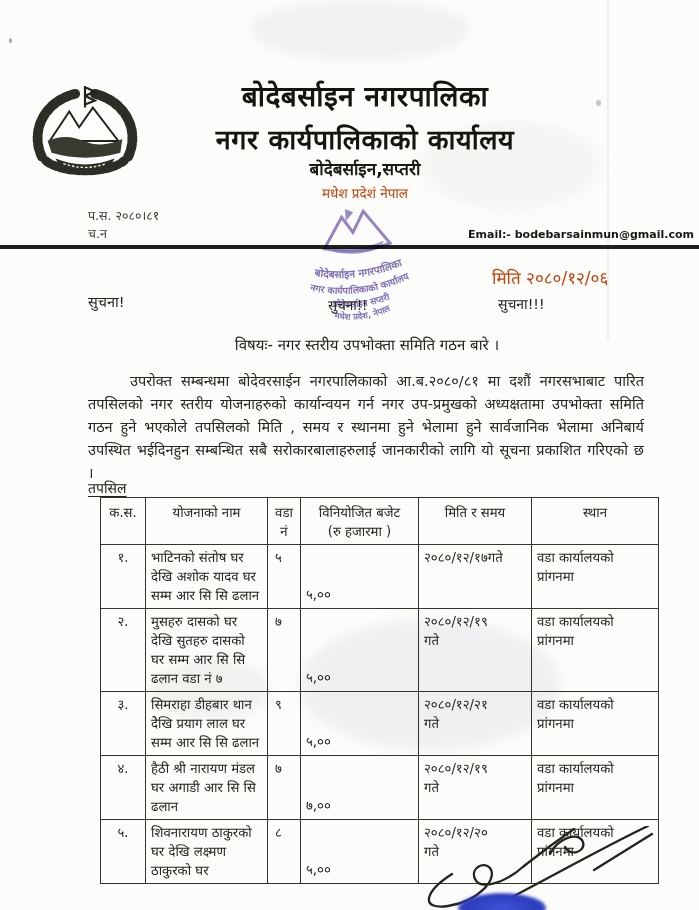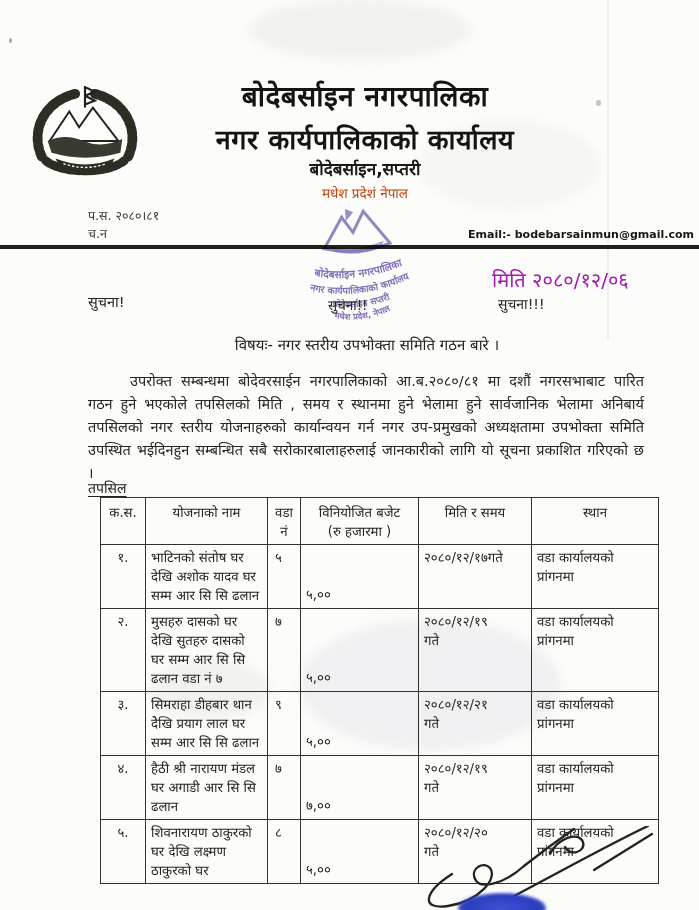--- a/index.html
+++ b/index.html
@@ -27,21 +27,21 @@
   .addr{font-size:17px;font-weight:bold;color:#1b1a15;margin-top:0;}
   .prov{font-size:13.5px;color:#c2410c;margin-top:4px;}
   .refs{left:88px;top:207px;font-size:12.5px;line-height:18px;color:#3a382f;}
   .email{left:468px;top:216px;font-size:11px;font-weight:bold;color:#181713;margin-top:12px;}
   .rule{left:0;top:245px;width:699px;height:4px;background:#21201c;}
 
   
   .stamp{left:280px;top:194px;width:156px;height:146px;transform:rotate(-5deg);
          mix-blend-mode:multiply;opacity:.92;pointer-events:none;}
 
-  .date-line{left:492px;top:266px;font-size:20px;color:#a21caf;}
+  .date-line{left:492px;top:266px;font-size:17px;color:#c2410c;}
   .notice-left{left:88px;top:291px;font-size:14.5px;color:#26251f;}
   .notice-center{left:328px;top:296px;font-size:13.5px;color:#26251f;z-index:3;}
   .notice-right{left:498px;top:294px;font-size:14px;color:#26251f;}
 
   .subject{left:88px;top:334px;width:558px;text-align:center;font-size:15px;color:#23221c;}
 
   .body-para{left:88px;top:370px;width:556px;font-size:14.5px;line-height:23px;color:#26251f;}
   .body-line{text-align:justify;text-align-last:justify;}
   .body-line.first{padding-left:42px;}
   .body-line.last{text-align-last:left;}
@@ -146,22 +146,22 @@
 
 <div class="abs date-line">मिति २०८०/१२/०६</div>
 <div class="abs notice-left">सुचना!</div>
 <div class="abs notice-center">सुचना!!</div>
 <div class="abs notice-right">सुचना!!!</div>
 
 <div class="abs subject">विषयः- नगर स्तरीय उपभोक्ता समिति गठन बारे ।</div>
 
 <div class="abs body-para">
   <div class="body-line first">उपरोक्त सम्बन्धमा बोदेवरसाईन नगरपालिकाको आ.ब.२०८०/८१ मा दशौं नगरसभाबाट पारित</div>
+  <div class="body-line">तपसिलको नगर स्तरीय योजनाहरुको कार्यान्वयन गर्न नगर उप-प्रमुखको अध्यक्षतामा उपभोक्ता समिति</div>
   <div class="body-line">गठन हुने भएकोले तपसिलको मिति , समय र स्थानमा हुने भेलामा हुने सार्वजानिक भेलामा अनिबार्य</div>
-  <div class="body-line">तपसिलको नगर स्तरीय योजनाहरुको कार्यान्वयन गर्न नगर उप-प्रमुखको अध्यक्षतामा उपभोक्ता समिति</div>
   <div class="body-line">उपस्थित भईदिनहुन सम्बन्धित सबै सरोकारबालाहरुलाई जानकारीको लागि यो सूचना प्रकाशित गरिएको छ</div>
   <div class="body-line last">।</div>
 </div>
 
 <div class="abs tapasil">तपसिल</div>
 
 <table class="abs sched">
   <colgroup>
     <col style="width:45px">
       <col style="width:122px">

